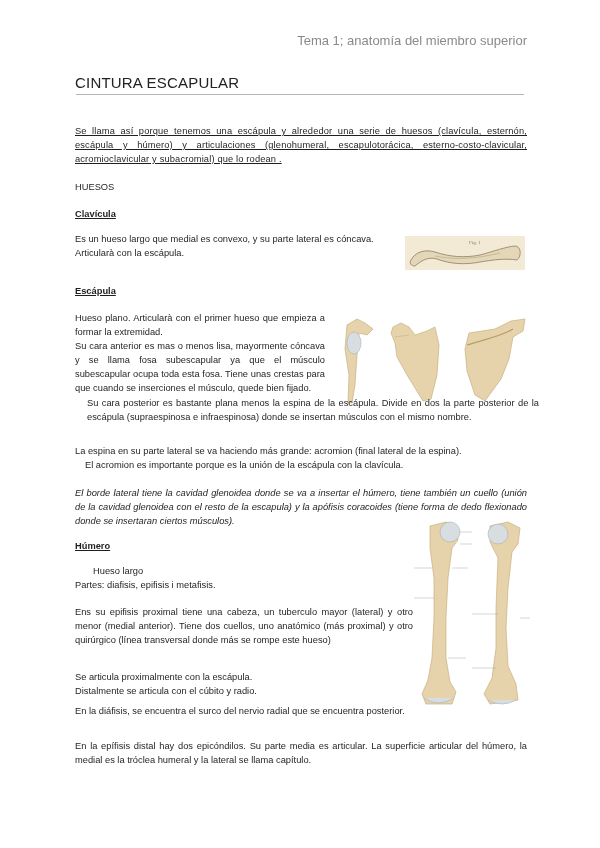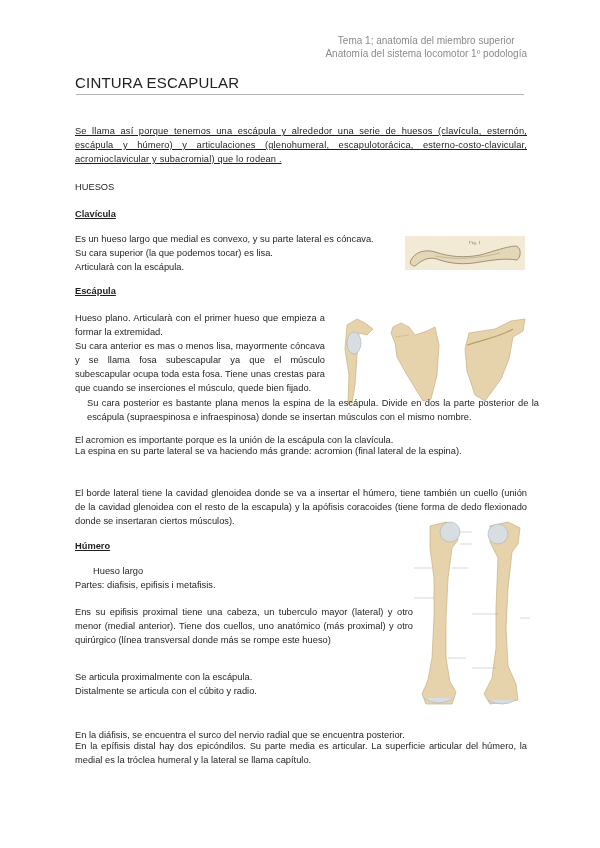--- a/index.html
+++ b/index.html
@@ -1,45 +1,43 @@
 <!DOCTYPE html>
 <html><head>
 <meta charset="utf-8">
 <style>
   html, body { margin:0; padding:0; background:#ffffff; }
   body { width:600px; height:848px; position:relative; overflow:hidden;
          font-family:"Liberation Sans", sans-serif; color:#1a1a1a; }
-  .hdr { position:absolute; right:73px; top:34px; text-align:center;
-         font-size:10px; line-height:13px; color:#8a8a8a; }
+  .hdr { position:absolute; right:73px; top:34px; text-align:left;
+         font-size:13px; line-height:13px; color:#8a8a8a; }
   .title { position:absolute; left:75px; top:74px; font-size:15px; letter-spacing:0.2px; color:#222; }
   .rule { position:absolute; left:76px; top:94px; width:448px; height:1px; background:#b5b5b5; }
   .p { position:absolute; left:75px; font-size:9.3px; line-height:14px; color:#1f1f1f; }
   .just { text-align:justify; text-align-last:left; }
   .under { text-decoration:underline;font-weight:bold; }
   .img { position:absolute; }
 </style>
 </head>
 <body>
 
 <div class="hdr">
   <div>Tema 1; anatomía del miembro superior</div>
-  <div>Anatomía del sistema locomotor 1º podología</div>
 </div>
 
 <div class="title">CINTURA ESCAPULAR</div>
 <div class="rule"></div>
 
 <div class="p just" style="top:124px; width:452px; letter-spacing:0.15px;text-decoration:underline;">Se llama así porque tenemos una escápula y alrededor una serie de huesos (clavícula, esternón, escápula y húmero) y articulaciones (glenohumeral, escapulotorácica, esterno-costo-clavicular, acromioclavicular y subacromial) que lo rodean .</div>
 
 <div class="p" style="top:180px;">HUESOS</div>
 
 <div class="p under" style="top:207px;">Clavícula</div>
 <div class="p" style="top:232px; width:330px;">
   <div>Es un hueso largo que medial es convexo, y su parte lateral es cóncava.</div>
-  <div>Su cara superior (la que podemos tocar) es lisa.</div>
   <div>Articularà con la escápula.</div>
 </div>
 
 <div class="img" style="left:405px; top:236px; width:120px; height:34px; background:#f3ead6;">
   <svg width="120" height="34" viewBox="0 0 120 34">
     <text x="64" y="8" font-size="5" fill="#8a7a5a" font-family="Liberation Serif, serif">Fig. 1</text>
     <path d="M6 24 C10 16 20 13 30 16 C45 21 60 22 75 19 C90 15 100 11 110 10 C116 10 117 20 112 24 C100 22 88 24 75 26 C60 29 45 28 32 23 C22 20 15 26 10 30 C6 30 4 27 6 24 Z" fill="#e4d7b8" stroke="#8c7f62" stroke-width="0.8"></path>
     <path d="M30 20 C50 24 70 23 95 17" stroke="#b4a57f" stroke-width="0.6" fill="none"></path>
   </svg>
 </div>
@@ -57,30 +55,30 @@
     <path d="M58 12 L66 8 L74 12 L80 20 L92 16 L100 12 L104 30 L102 60 L96 84 L88 86 L72 60 L62 42 L60 28 L56 18 Z" fill="#e6d3ac" stroke="#c9b07e" stroke-width="0.7"></path>
     <path d="M60 22 L74 20" stroke="#c9b07e" stroke-width="0.6"></path>
 
     <path d="M134 18 L160 14 L176 6 L190 4 L188 16 L178 22 L174 44 L166 64 L150 86 L140 80 L132 56 L130 34 Z" fill="#e6d3ac" stroke="#c9b07e" stroke-width="0.7"></path>
     <path d="M132 30 C150 24 165 22 178 14" stroke="#b89d6b" stroke-width="1.2" fill="none"></path>
   </svg>
 </div>
 
 <div class="p just" style="top:396px; width:452px;margin-left:12px;">Su cara posterior es bastante plana menos la espina de la escápula. Divide en dos la parte posterior de la escápula (supraespinosa e infraespinosa) donde se insertan músculos con el mismo nombre.</div>
 <div class="p" style="top:444px; width:452px;">La espina en su parte lateral se va haciendo más grande: acromion (final lateral de la espina).</div>
-<div class="p" style="top:433px; width:452px;">El acromion es importante porque es la unión de la escápula con la clavícula.</div>
-<div class="p just" style="top:486px; width:452px;">El borde lateral tiene la cavidad glenoidea donde se va a insertar el húmero, tiene también un cuello (unión de la cavidad glenoidea con el resto de la escapula) y la apófisis coracoides (tiene forma de dedo flexionado donde se insertaran ciertos músculos).</div>
+<div class="p" style="top:458px; width:452px;margin-left:10px;">El acromion es importante porque es la unión de la escápula con la clavícula.</div>
+<div class="p just" style="top:486px; width:452px;font-style:italic;">El borde lateral tiene la cavidad glenoidea donde se va a insertar el húmero, tiene también un cuello (unión de la cavidad glenoidea con el resto de la escapula) y la apófisis coracoides (tiene forma de dedo flexionado donde se insertaran ciertos músculos).</div>
 
 <div class="p under" style="top:539px;">Húmero</div>
 <div class="p" style="top:564px;margin-left:18px;">Hueso largo</div>
 <div class="p" style="top:578px;text-align:right;">Partes: diafisis, epifisis i metafisis.</div>
 <div class="p just" style="top:605px; width:338px;">Ens su epifisis proximal tiene una cabeza, un tuberculo mayor (lateral) y otro menor (medial anterior). Tiene dos cuellos, uno anatómico (más proximal) y otro quirúrgico (línea transversal donde más se rompe este hueso)</div>
 <div class="p" style="top:670px;">Se articula proximalmente con la escápula.</div>
 <div class="p" style="top:684px;">Distalmente se articula con el cúbito y radio.</div>
-<div class="p just" style="top:728px; width:338px;">En la diáfisis, se encuentra el surco del nervio radial que se encuentra posterior.</div>
+<div class="p just" style="top:704px; width:338px;">En la diáfisis, se encuentra el surco del nervio radial que se encuentra posterior.</div>
 <div class="p just" style="top:739px; width:452px;">En la epífisis distal hay dos epicóndilos. Su parte media es articular. La superficie articular del húmero, la medial es la tróclea humeral y la lateral se llama capítulo.</div>
 
 <div class="img" style="left:412px; top:518px; width:120px; height:198px;">
   <svg width="120" height="198" viewBox="0 0 120 198">
 
     <path d="M18 8 L34 4 L44 8 L46 22 L40 30 L36 60 L34 100 L34 140 L38 164 L44 174 L40 186 L14 186 L10 176 L16 162 L20 140 L22 100 L22 60 L18 30 Z" fill="#e6d3ac" stroke="#c9b07e" stroke-width="0.7"></path>
     <circle cx="38" cy="14" r="10" fill="#d8dde2" stroke="#a9b0b6" stroke-width="0.6"></circle>
     <path d="M12 180 Q26 190 42 180" fill="#d8dde2" stroke="#a9b0b6" stroke-width="0.6"></path>
 
     <path d="M78 8 L96 4 L108 10 L106 26 L100 34 L96 70 L94 110 L96 148 L104 166 L106 182 L78 186 L72 176 L80 160 L84 130 L84 90 L86 40 L78 24 Z" fill="#e6d3ac" stroke="#c9b07e" stroke-width="0.7"></path>

